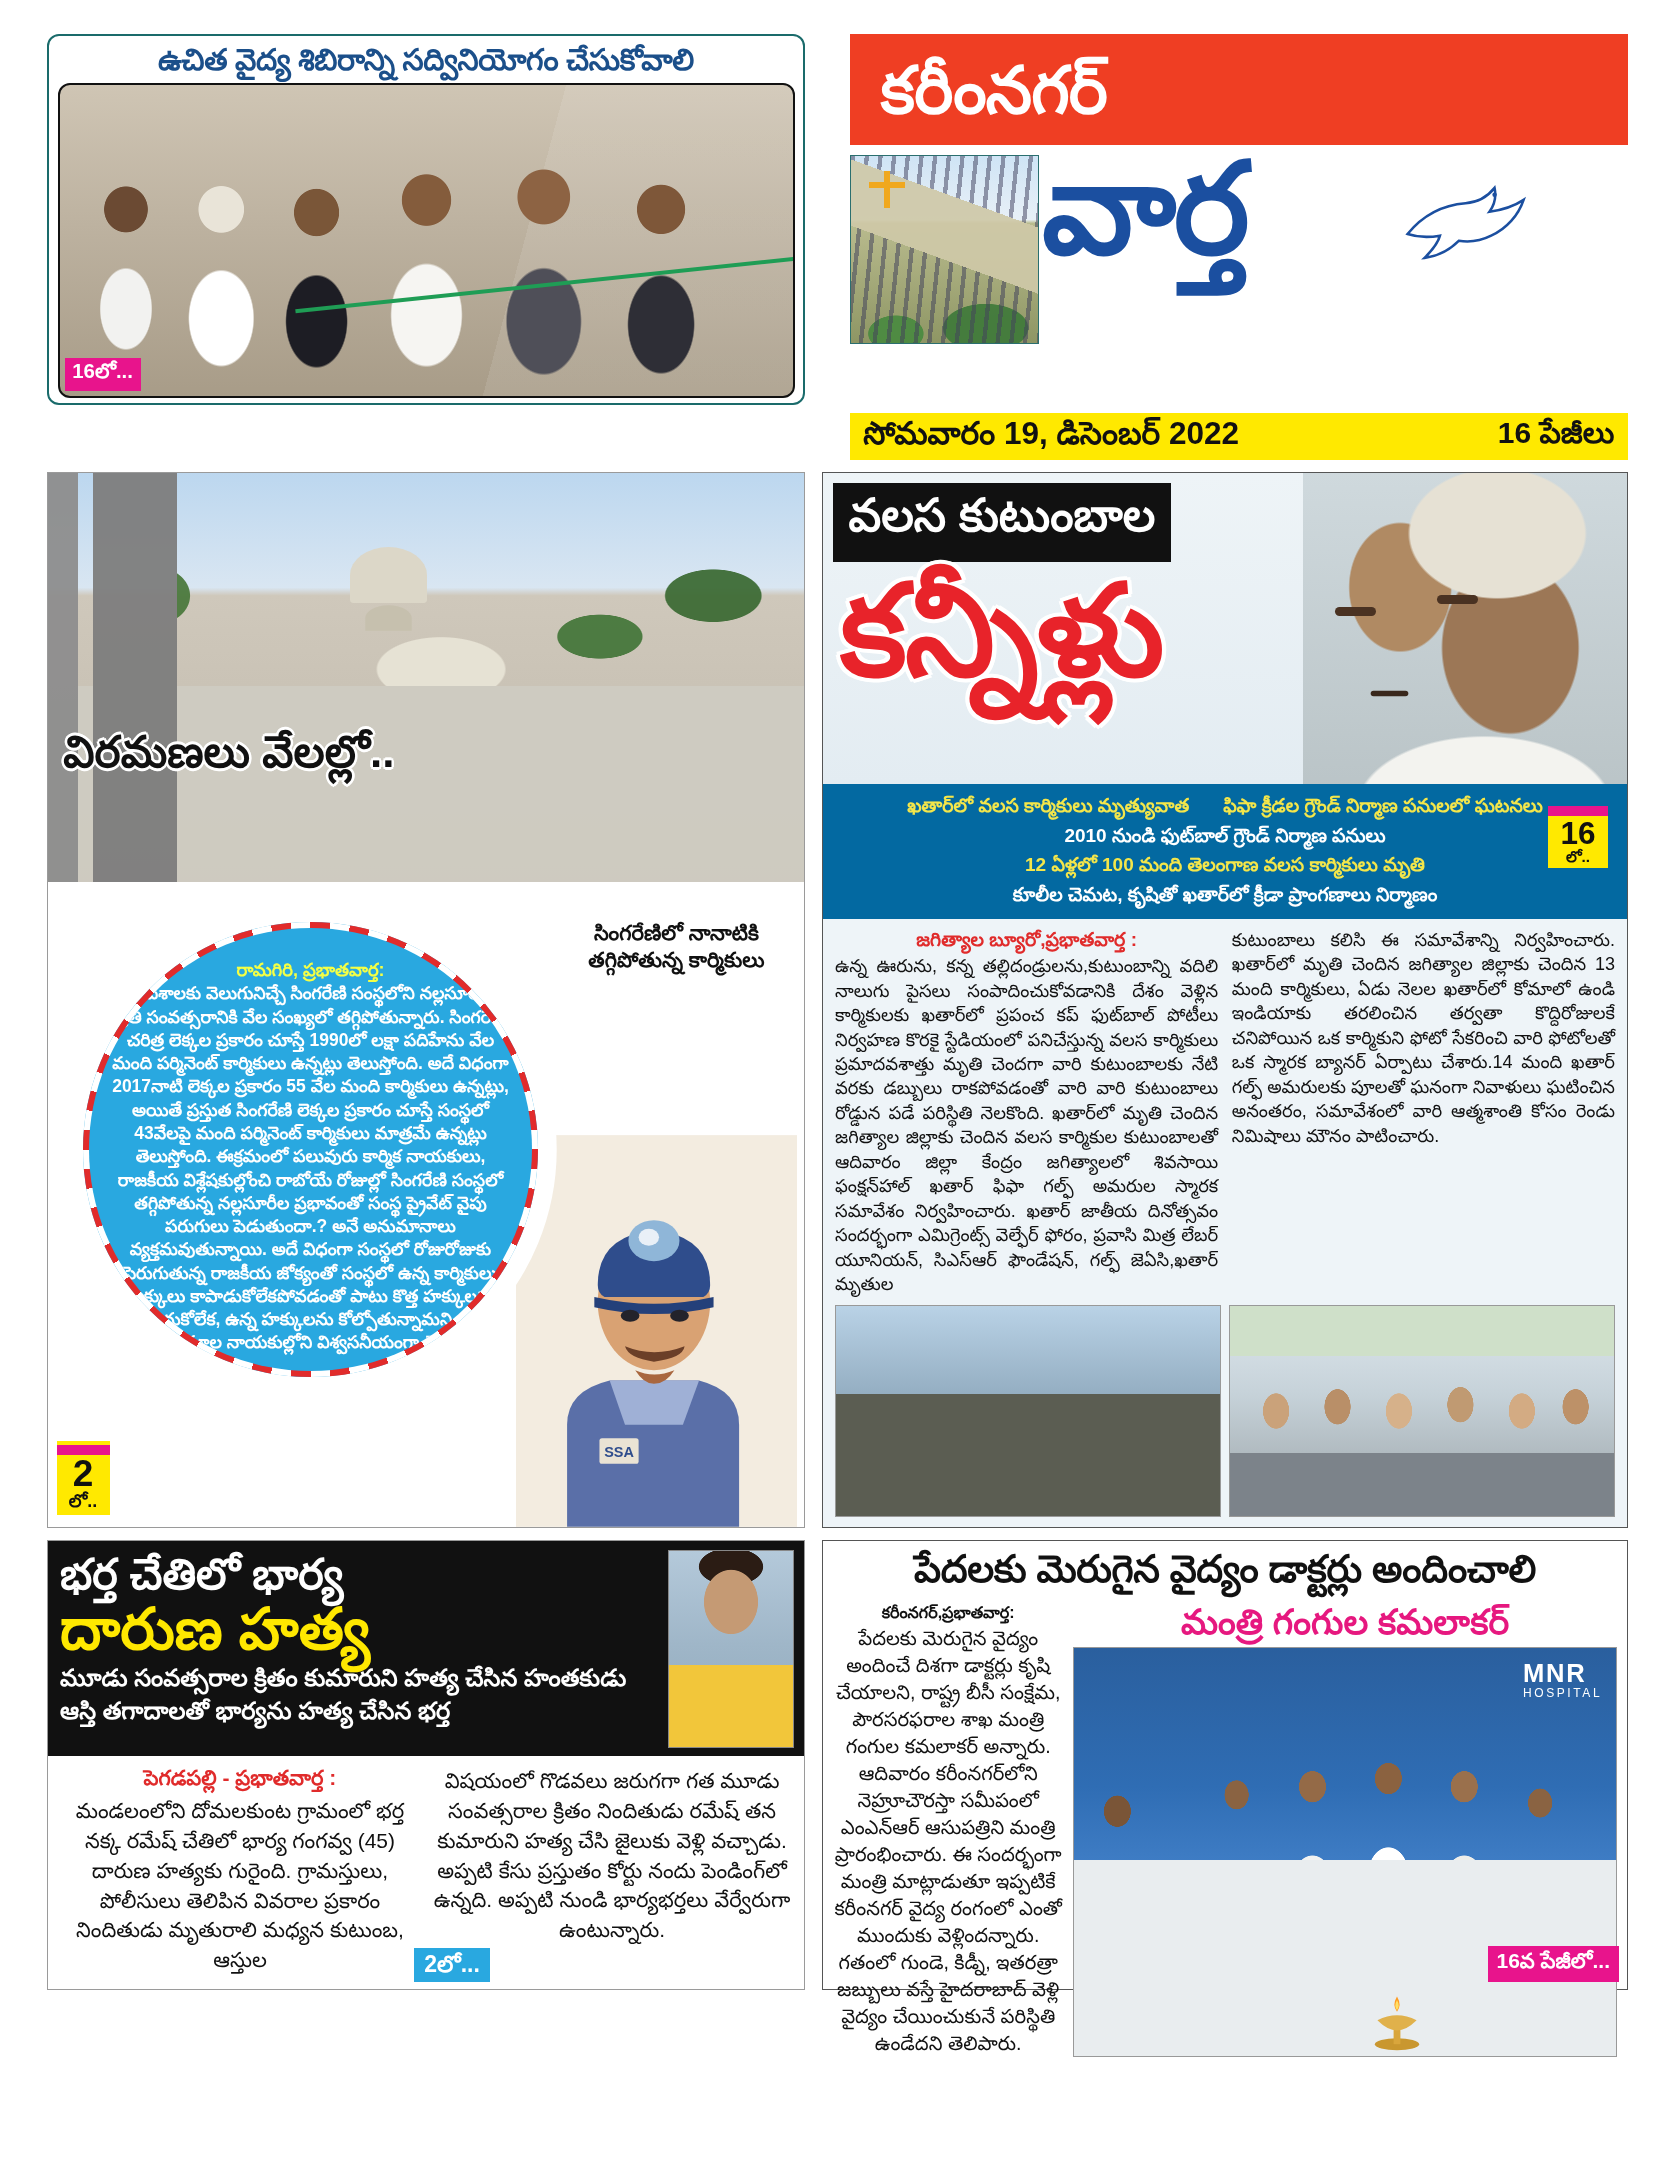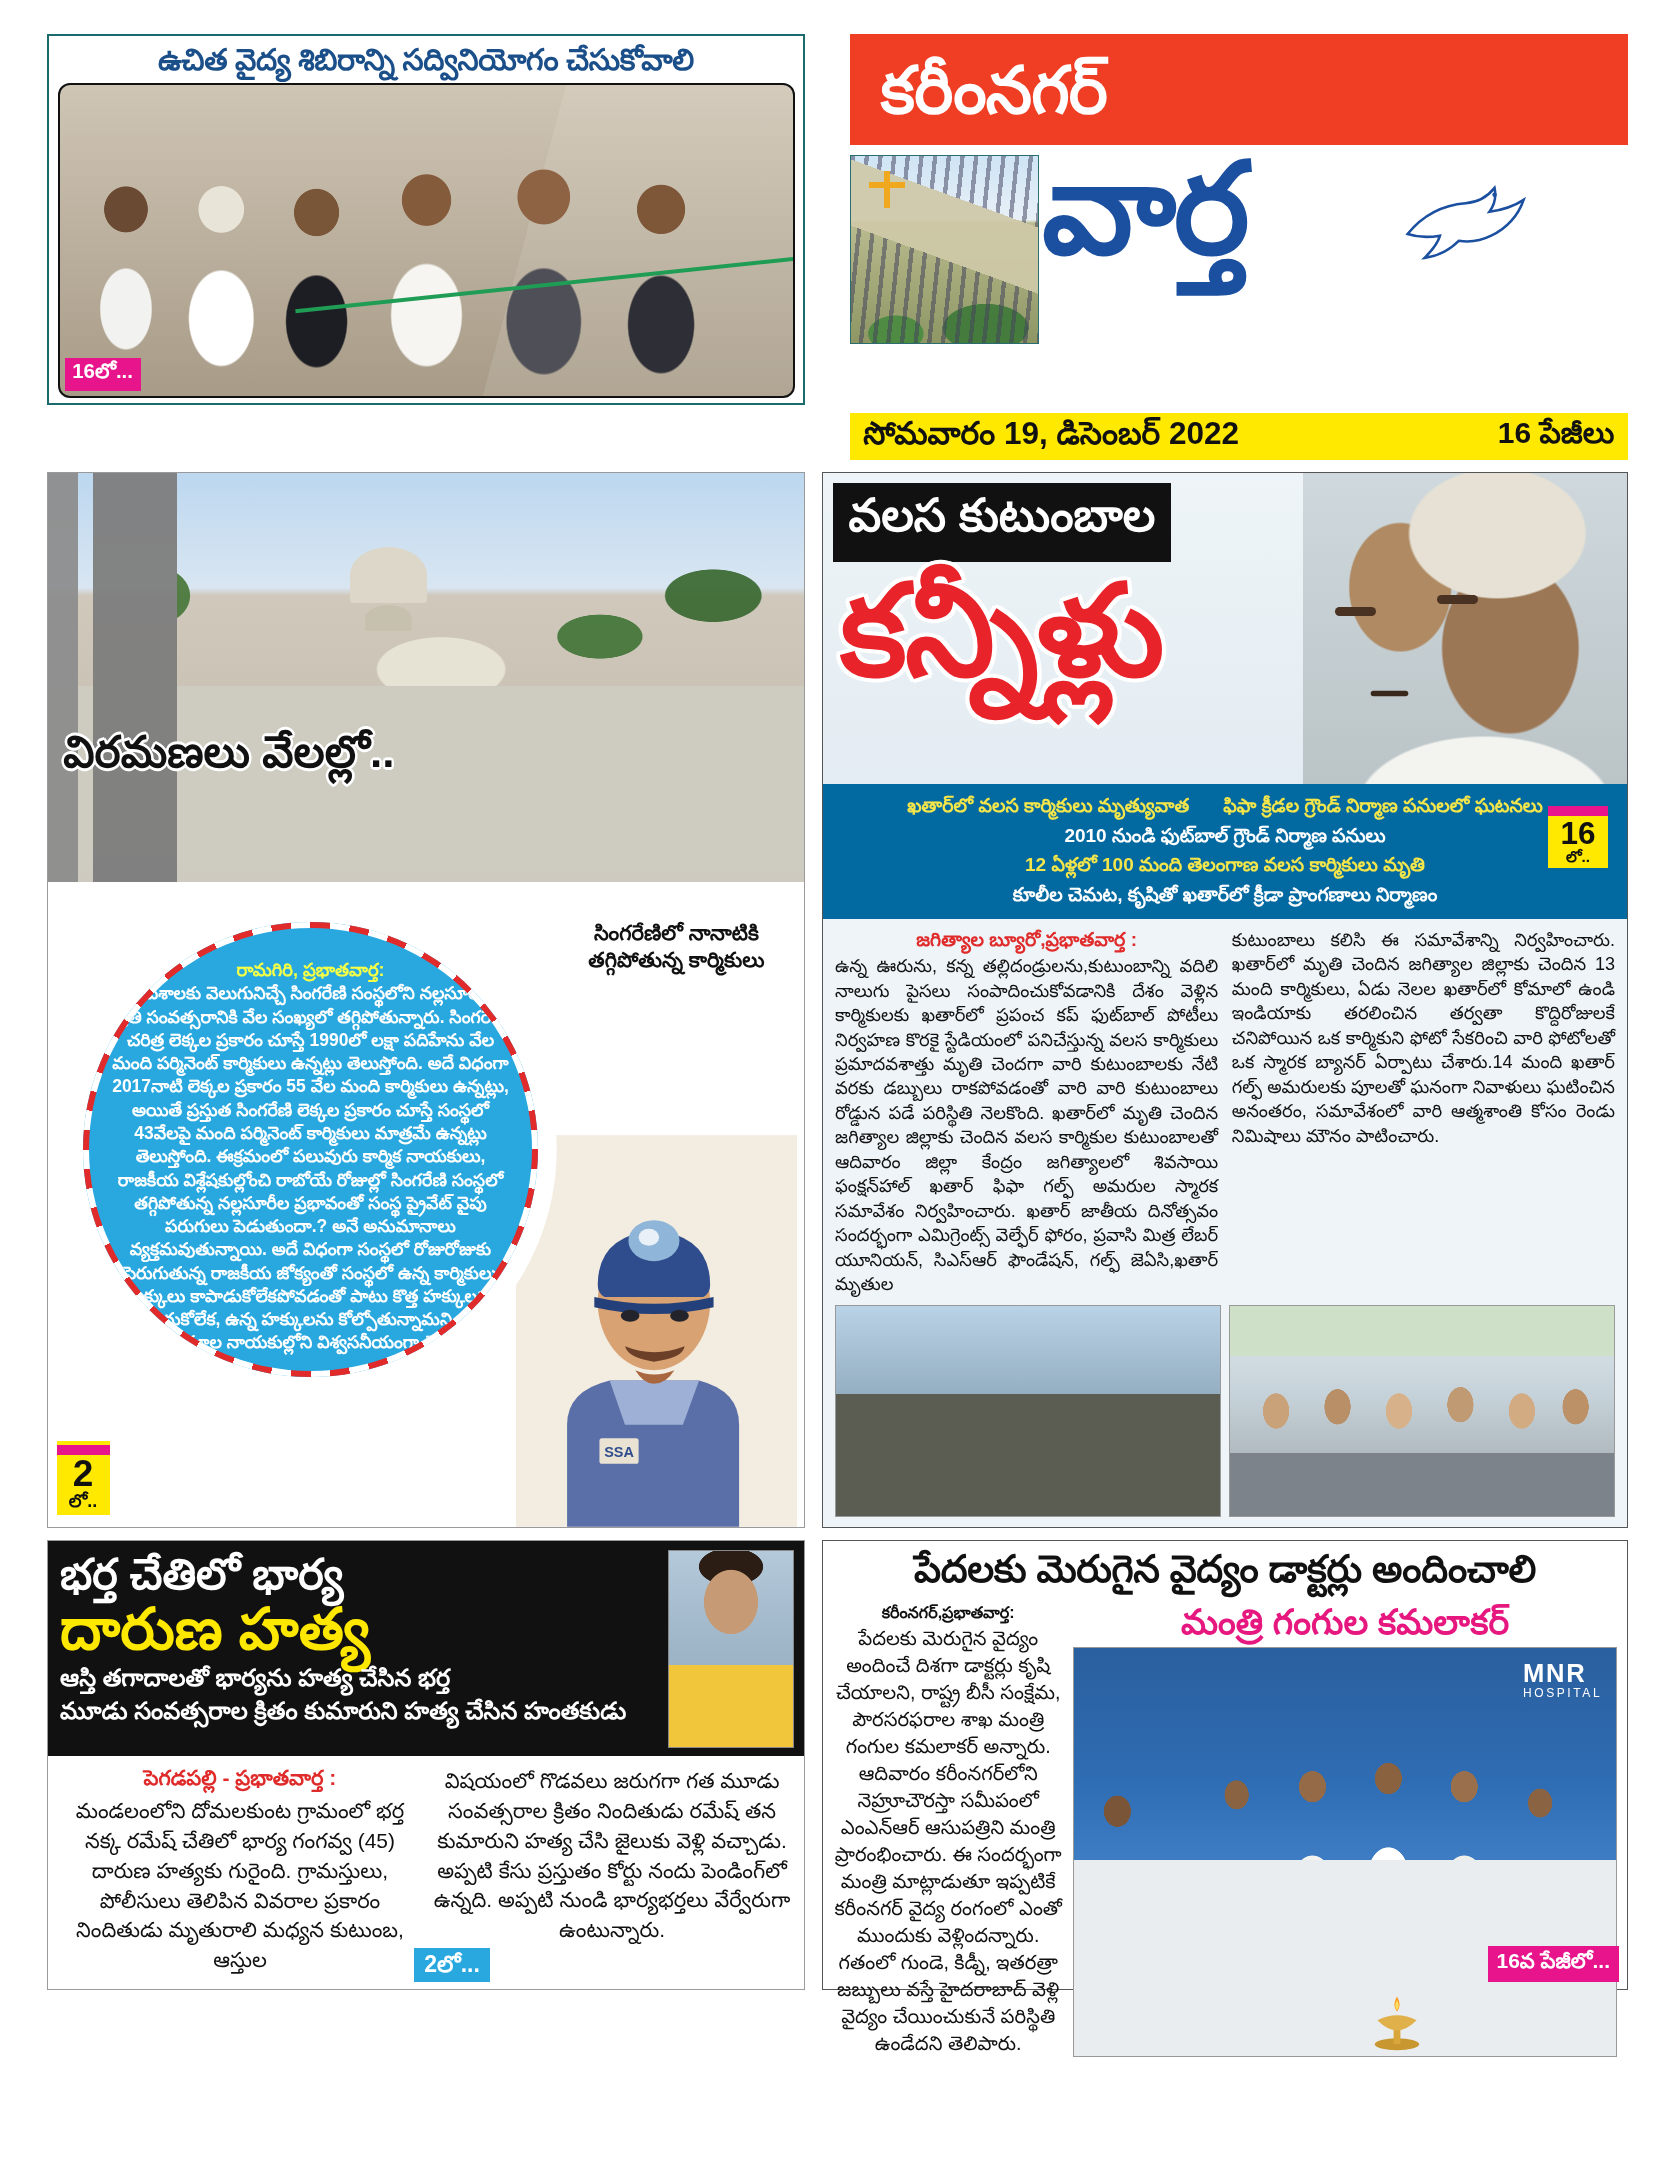--- a/index.html
+++ b/index.html
@@ -28,21 +28,21 @@
   }
 
   .top-left {
     width: 758px;
     display: flex;
     flex-direction: column;
   }
 
   .teaser-box {
     border: 2.6px solid #1a6b6b;
-    border-radius: 0;
+    border-radius: 12px;
     padding: 6.8px 8.5px 5.1px 8.5px;
     background: #fff;
     flex: 0 0 auto;
   }
 
   .teaser-head {
     color: #1b4f8a;
     font-size: 30px;
     font-weight: bold;
     text-align: center;
@@ -920,22 +920,22 @@
     </div>
   </div>
 
   <div class="bottom-band">
 
     <div class="bot-left">
       <div class="bl-head-box">
         <div class="bl-head-text">
           <div class="bl-h1">భర్త చేతిలో భార్య</div>
           <div class="bl-h2">దారుణ హత్య</div>
+          <div class="bl-sub">మూడు సంవత్సరాల క్రితం కుమారుని హత్య చేసిన హంతకుడు</div>
           <div class="bl-sub">ఆస్తి తగాదాలతో భార్యను హత్య చేసిన భర్త</div>
-          <div class="bl-sub">మూడు సంవత్సరాల క్రితం కుమారుని హత్య చేసిన హంతకుడు</div>
         </div>
         <div class="victim-photo"></div>
       </div>
 
       <div class="bl-cols">
         <div class="bl-col">
           <div class="bl-dateline">పెగడపల్లి - ప్రభాతవార్త :</div>
           <div class="bl-text">మండలంలోని దోమలకుంట గ్రామంలో భర్త నక్క రమేష్ చేతిలో భార్య గంగవ్వ (45) దారుణ హత్యకు గురైంది. గ్రామస్తులు, పోలీసులు తెలిపిన వివరాల ప్రకారం నిందితుడు మృతురాలి మధ్యన కుటుంబ, ఆస్తుల</div>
         </div>
         <div class="bl-col">

